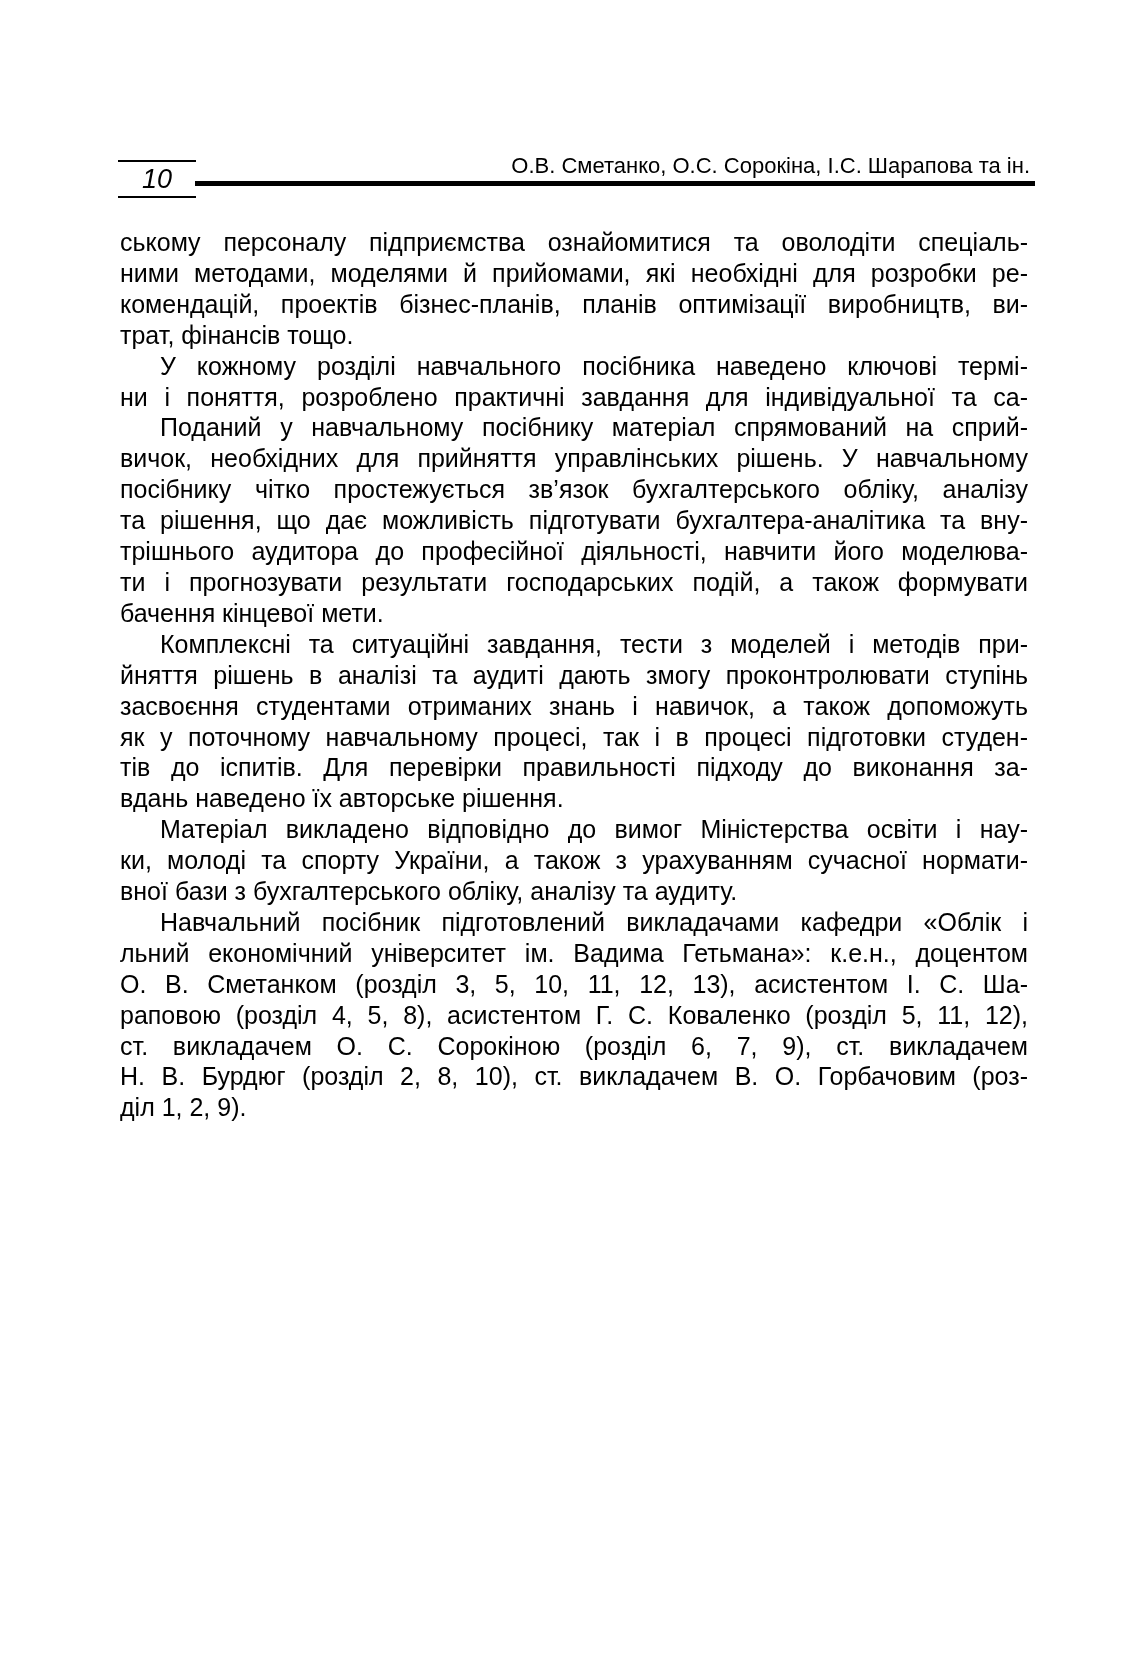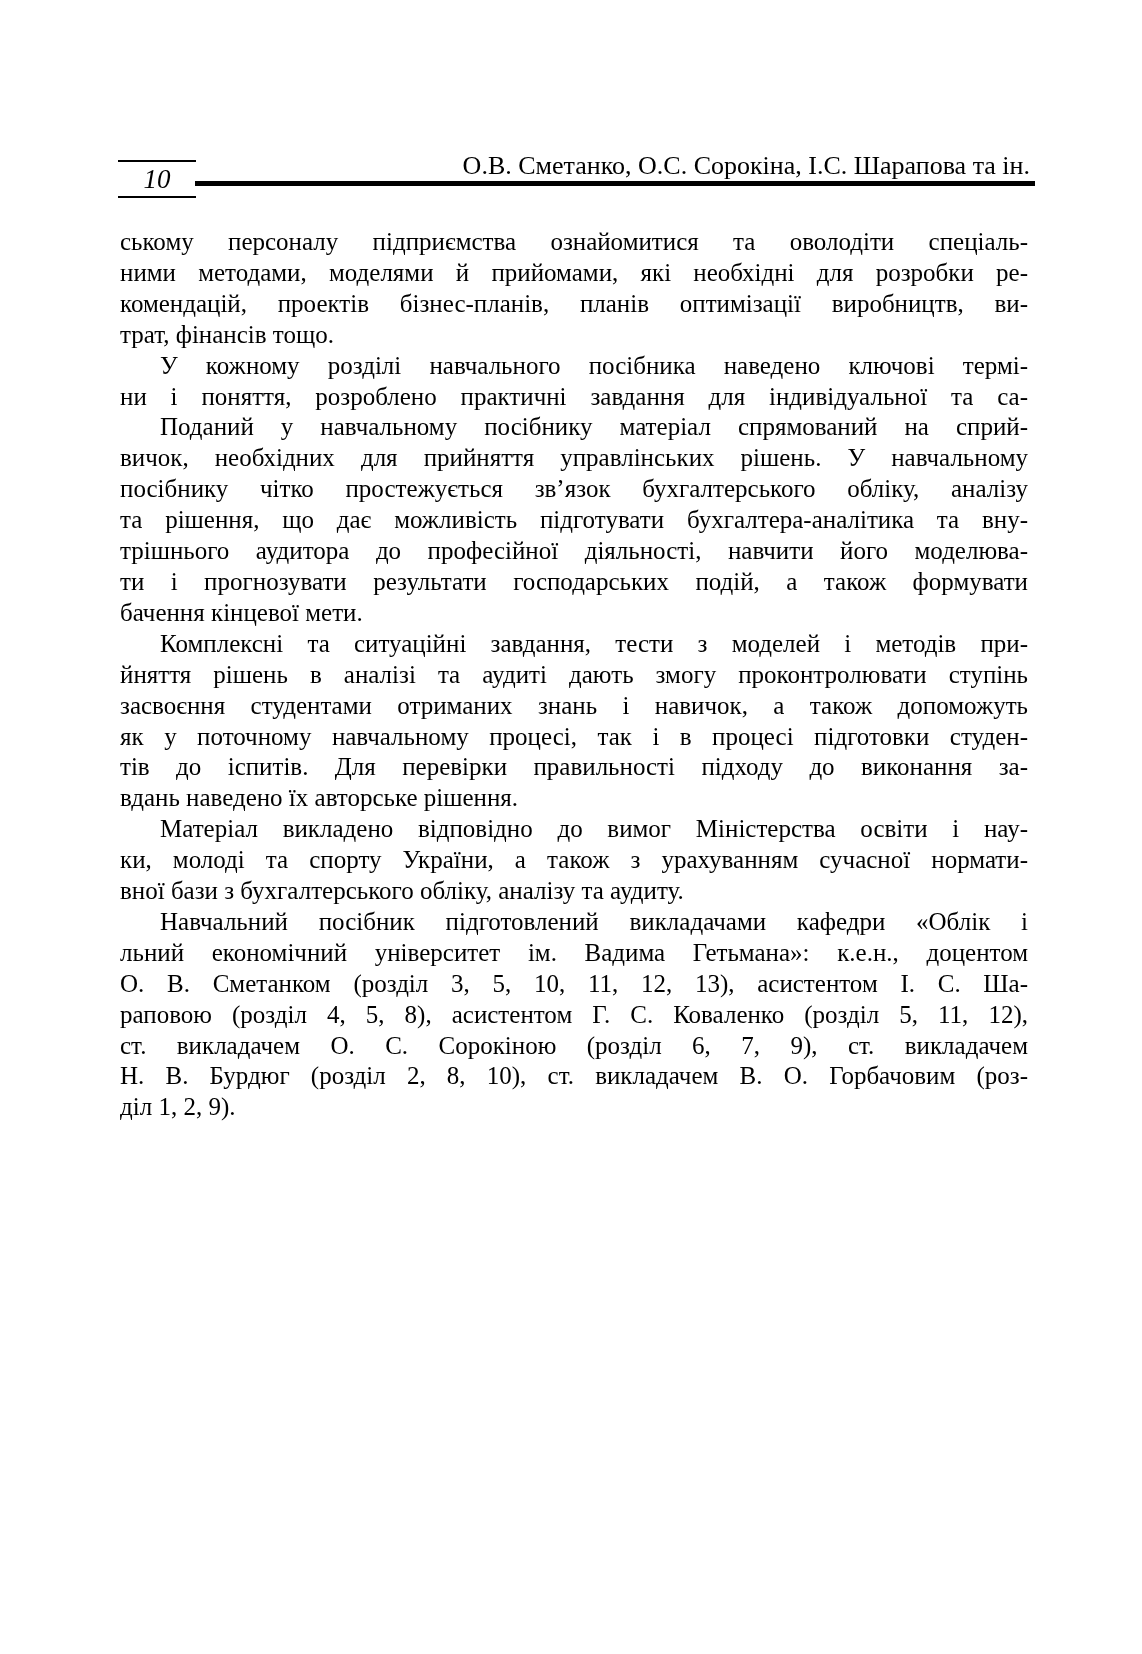--- a/index.html
+++ b/index.html
@@ -3,21 +3,21 @@
 <meta charset="utf-8">
 <style>
   * { margin: 0; padding: 0; box-sizing: border-box; }
   html, body { background: #ffffff; }
   .page {
     position: relative;
     width: 1142px;
     height: 1654px;
     background: #ffffff;
     color: #000000;
-    font-family: Liberation Serif, serif;
+    font-family: Liberation Sans, sans-serif;
     overflow: hidden;
   }
   .pagenum-box {
     position: absolute;
     left: 118px;
     top: 160px;
     width: 78px;
     height: 38px;
     border-top: 2px solid #000;
     border-bottom: 2px solid #000;
@@ -34,21 +34,21 @@
     left: 195px;
     top: 181px;
     width: 840px;
     height: 5px;
     background: #000;
   }
   .authors {
     position: absolute;
     right: 112px;
     top: 153px;
-    font-size: 26px;
+    font-size: 22px;
     line-height: 26px;
     white-space: nowrap;
   }
   .body-text {
     position: absolute;
     left: 120px;
     top: 227px;
     width: 908px;
     font-size: 25px;
     line-height: 30.9px;

